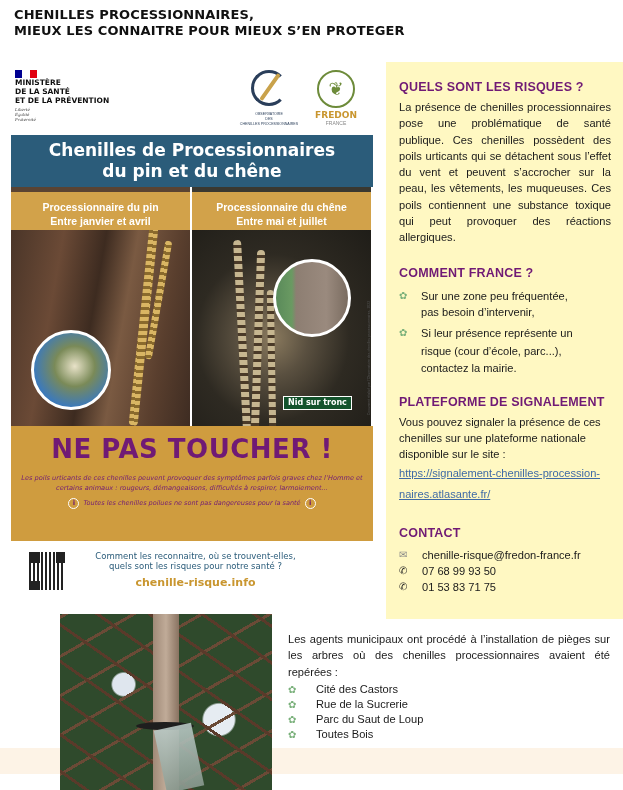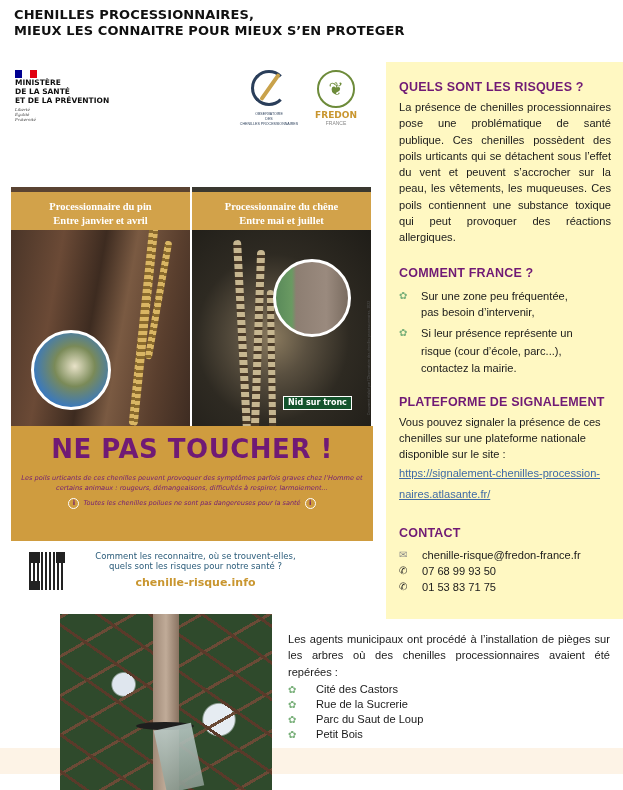--- a/index.html
+++ b/index.html
@@ -19,21 +19,21 @@
   .obs-logo { position: absolute; left: 228px; top: 8px; width: 60px; text-align: center; }
   .obs-ring { width: 36px; height: 36px; margin: 0 auto; border-radius: 50%; border: 3px solid #2a3e5a; border-right-color: transparent; position: relative; }
   .obs-ring::after { content: ""; position: absolute; left: 14px; top: -2px; width: 4px; height: 32px; background: #c9a24b; transform: rotate(35deg); border-radius: 2px; }
   .obs-text { font-size: 3.6px; color: #2a3e5a; margin-top: 6px; line-height: 5px; white-space: pre-line; }
   .fredon-logo { position: absolute; left: 302px; top: 8px; width: 46px; text-align: center; }
   .fredon-circle { width: 38px; height: 38px; margin: 0 auto; border-radius: 50%; border: 2px solid #6d8b3a; display: flex; align-items: center; justify-content: center; color: #6d8b3a; font-size: 18px; }
   .fredon-name { font-family: "DejaVu Sans", sans-serif; font-weight: bold; font-size: 9px; color: #c9962f; line-height: 10px; margin-top: 2px; }
   .fredon-sub { font-size: 5px; color: #888; line-height: 6px; }
 
   .poster-header { position: absolute; left: 0; top: 73px; width: 362px; height: 52px; background: #2b5c7a; color: #fff; text-align: center; font-family: "DejaVu Sans", sans-serif; font-weight: bold; font-size: 17px; line-height: 21px; padding-top: 5px; }
-  .species-band { position: absolute; top: 125px; width: 179px; height: 52px; background: #d2a24a; color: #fff; text-align: center; font-family: Liberation Serif, serif; font-weight: bold; font-size: 10.5px; line-height: 14px; padding-top: 8px; border-top: 5px solid #5a4332; }
+  .species-band { position: absolute; top: 125px; width: 179px; height: 52px; background: #d2a24a; color: #fff; text-align: center; font-family: Liberation Sans, sans-serif; font-weight: bold; font-size: 10.5px; line-height: 14px; padding-top: 8px; border-top: 5px solid #5a4332; }
   .species-band.pin { left: 0; }
   .species-band.chene { left: 181px; border-top-color: #3a3830; }
 
   .photo { position: absolute; top: 168px; width: 179px; height: 196px; overflow: hidden; }
   .photo.pin { left: 0; background: linear-gradient(100deg, #4a3528 0%, #6b4a36 25%, #3d2b20 45%, #7a5a42 60%, #5a3f2e 80%, #3e2c22 100%); }
   .photo.chene { left: 181px; background: radial-gradient(ellipse at 45% 55%, #8a7a5e 0%, #5a5040 25%, #2e2a22 55%, #1f1d18 100%); }
   .caterpillar { position: absolute; background: repeating-linear-gradient(180deg, #d9b563 0 4px, #8a6a2c 4px 7px); border-radius: 4px; }
   .caterpillar.oak { background: repeating-linear-gradient(180deg, #c6b690 0 5px, #4a3a28 5px 8px); }
   .inset { position: absolute; width: 80px; height: 80px; border-radius: 50%; border: 3px solid #fff; overflow: hidden; }
   .inset.branch { left: 20px; top: 100px; background: radial-gradient(circle at 55% 45%, #e8e2c8 0%, #7a8a58 35%, #3e7ab8 70%, #2f6aa8 100%); }
@@ -119,20 +119,24 @@
 DES
 CHENILLES PROCESSIONNAIRES</div>
     </div>
     <div class="fredon-logo">
       <div class="fredon-circle">❦</div>
       <div class="fredon-name">FREDON</div>
       <div class="fredon-sub">FRANCE</div>
     </div>
   </div>
 
+  <div class="poster-header">
+    <div>Chenilles de Processionnaires</div>
+    <div>du pin et du chêne</div>
+  </div>
 
   <div class="species-band pin">
     <div>Processionnaire du pin</div>
     <div>Entre janvier et avril</div>
   </div>
   <div class="species-band chene">
     <div>Processionnaire du chêne</div>
     <div>Entre mai et juillet</div>
   </div>
 
@@ -227,15 +231,15 @@
   <div class="trap-item">
     <span class="bul-ic">✿</span>
     <span>Rue de la Sucrerie</span>
   </div>
   <div class="trap-item">
     <span class="bul-ic">✿</span>
     <span>Parc du Saut de Loup</span>
   </div>
   <div class="trap-item">
     <span class="bul-ic">✿</span>
-    <span>Petit Bois</span>
+    <span>Toutes Bois</span>
   </div>
 </div>
 
 </body></html>

